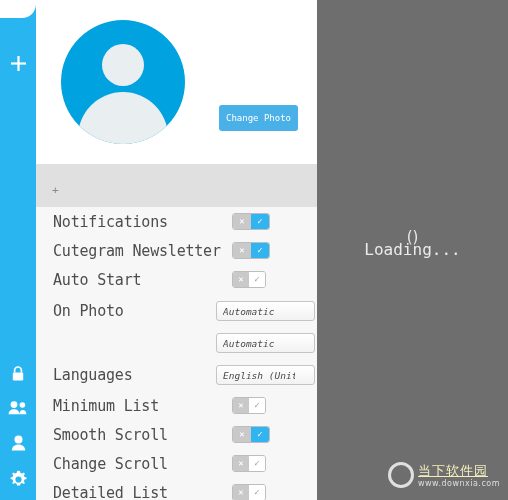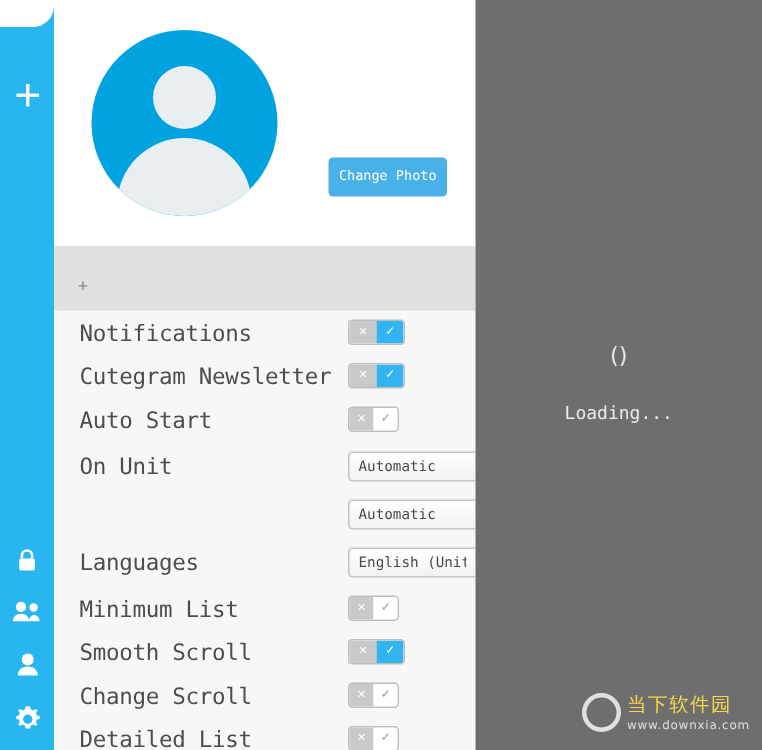--- a/index.html
+++ b/index.html
@@ -181,28 +181,29 @@
     background: #32b4f0;
     color: #ffffff;
   }
   .switch.narrow {
     width: 34px;
   }
 
   
   .dropdown {
     position: absolute;
-    left: 196px;
+    left: 180px;
     width: 99px;
     height: 20px;
     border: 1px solid #c4c4c4;
     border-radius: 3px;
     background: linear-gradient(#ffffff, #f2f2f2);
     box-sizing: border-box;
     cursor: pointer;
+    font-style: italic;
   }
   .dropdown .val {
     position: absolute;
     left: 6px; top: 4px;
     font-size: 9.5px;
     color: #4a4a4a;
     white-space: nowrap;
     overflow: hidden;
     width: 72px;
   }
@@ -219,24 +220,24 @@
     left: 0; right: 0;
     top: 228px;
     text-align: center;
     color: #e8e8e8;
     font-size: 15px;
     font-family: "DejaVu Sans", sans-serif;
   }
   .loading-pane .loading-text {
     position: absolute;
     left: 0; right: 0;
-    top: 268px;
+    top: 240px;
     text-align: center;
     color: #ebebeb;
-    font-size: 12px;
+    font-size: 16px;
     font-family: "DejaVu Sans Mono", monospace;
   }
 
   
   .watermark {
     position: absolute;
     right: 8px; bottom: 12px;
     display: flex;
     align-items: flex-end;
     opacity: 0.92;
@@ -248,24 +249,25 @@
     box-sizing: border-box;
     margin-right: 4px;
     opacity: 0.85;
   }
   .wm-text {
     display: flex;
     flex-direction: column;
     line-height: 1.15;
   }
   .wm-cn {
-    color: #fde047;
+    color: #fef9c3;
     font-size: 13px;
     font-family: "DejaVu Sans", sans-serif;
     letter-spacing: 1px;
+    text-decoration: underline;
   }
   .wm-url {
     color: #e6e6e6;
     font-size: 8px;
     font-family: "DejaVu Sans", sans-serif;
     letter-spacing: 0.5px;
   }
 </style>
 </head>
 <body>
@@ -347,21 +349,21 @@
 
       <div class="row">
         <div class="row-label">Auto Start</div>
         <div class="switch narrow">
           <div class="half x">✕</div>
           <div class="half ck">✓</div>
         </div>
       </div>
 
       <div class="row" style="height:33px;">
-        <div class="row-label">On Unit</div>
+        <div class="row-label">On Photo</div>
         <div class="dropdown">
           <div class="val">Automatic</div>
 
         </div>
       </div>
 
       <div class="row" style="height:32px;">
         <div class="dropdown">
           <div class="val">Automatic</div>
 

